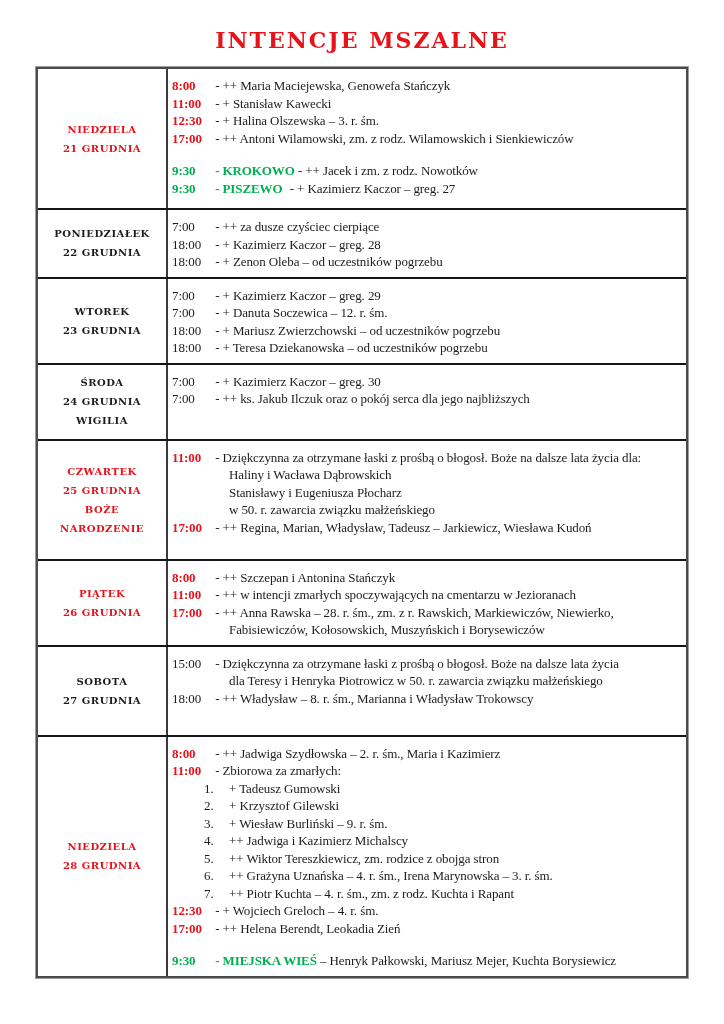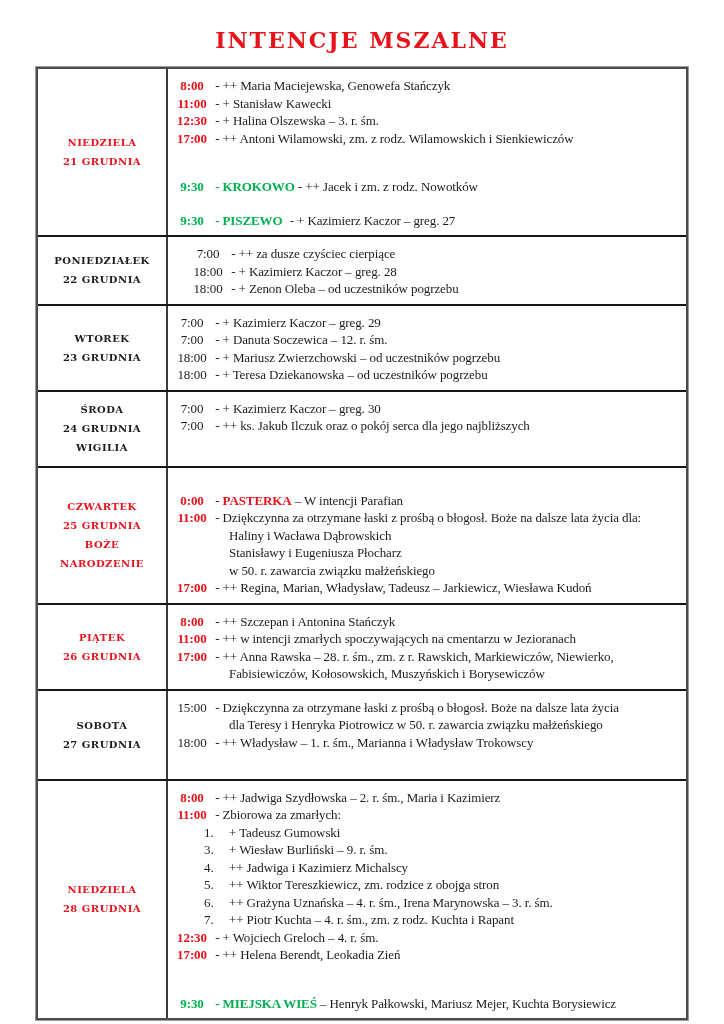--- a/index.html
+++ b/index.html
@@ -18,47 +18,47 @@
     font-family:"DejaVu Serif", serif;font-weight:bold;
     font-size:22px;letter-spacing:2px;color:var(--red);
   }
   .mtable{
     margin:0 36px;border:2px solid #4b4b4b;outline:1px solid #9e9e9e;
     background:#fff;
   }
   .row{display:flex;border-top:2px solid #161616;}
   .row:first-child{border-top:none;}
   .row:nth-child(1){min-height:139px;}
-  .row:nth-child(2){min-height:66px;gap:16px;}
+  .row:nth-child(2){min-height:66px;}
   .row:nth-child(3){min-height:80px;}
   .row:nth-child(4){min-height:74px;}
   .row:nth-child(5){min-height:118px;}
   .row:nth-child(6){min-height:82px;}
   .row:nth-child(7){min-height:88px;}
   .row:nth-child(8){min-height:223px;}
   .day{
     flex:0 0 124px;width:124px;border-right:2px solid #3a3a3a;
     display:flex;flex-direction:column;justify-content:center;align-items:center;
     text-align:center;padding:6px 2px;
     font-family:"DejaVu Serif", serif;font-weight:bold;
     font-size:10px;line-height:19px;letter-spacing:0.5px;color:var(--ink);
   }
   .day.red{color:var(--red);}
   .entries{
     flex:1;padding:8px 4px 6px 4px;
     font-size:13px;line-height:17.5px;letter-spacing:-0.1px;
     overflow:hidden;
   }
   .line{white-space:nowrap;}
-  .time{display:inline-block;width:40px;text-align:center;}
+  .time{display:inline-block;width:40px;text-align:left;}
   .t-red{color:var(--red);font-weight:bold;}
   .t-green{color:var(--green);font-weight:bold;}
   .t-black{color:var(--ink);font-weight:normal;}
   .sep{white-space:pre;}
-  .loc{display:inline-block;margin-top:16px;}
+  .loc{display:inline-block;}
   .cont{padding-left:57px;}
   .num{display:inline-block;width:25px;margin-left:32px;}
   .spacer{height:15px;}
 </style>
 </head>
 <body>
 
 <div class="title">INTENCJE MSZALNE</div>
 <div class="mtable">
     <div class="row">
@@ -111,21 +111,20 @@
       </div>
     </div>
     <div class="row">
       <div class="day red">
         <span>CZWARTEK</span>
         <span>25 GRUDNIA</span>
         <span>BOŻE</span>
         <span>NARODZENIE</span>
       </div>
       <div class="entries">
-        <div class="line"><span class="time t-red">0:00</span><span class="sep"> - </span><span class="loc t-red">PASTERKA</span><span class="sep"> – </span><span class="txt">W intencji Parafian</span></div>
         <div class="line"><span class="time t-red">11:00</span><span class="sep"> - </span><span class="txt">Dziękczynna za otrzymane łaski z prośbą o błogosł. Boże na dalsze lata życia dla:</span></div>
         <div class="line cont">Haliny i Wacława Dąbrowskich</div>
         <div class="line cont">Stanisławy i Eugeniusza Płocharz</div>
         <div class="line cont">w 50. r. zawarcia związku małżeńskiego</div>
         <div class="line"><span class="time t-red">17:00</span><span class="sep"> - </span><span class="txt">++ Regina, Marian, Władysław, Tadeusz – Jarkiewicz, Wiesława Kudoń</span></div>
       </div>
     </div>
     <div class="row">
       <div class="day red">
         <span>PIĄTEK</span>
@@ -139,32 +138,33 @@
       </div>
     </div>
     <div class="row">
       <div class="day black">
         <span>SOBOTA</span>
         <span>27 GRUDNIA</span>
       </div>
       <div class="entries">
         <div class="line"><span class="time t-black">15:00</span><span class="sep"> - </span><span class="txt">Dziękczynna za otrzymane łaski z prośbą o błogosł. Boże na dalsze lata życia</span></div>
         <div class="line cont">dla Teresy i Henryka Piotrowicz w 50. r. zawarcia związku małżeńskiego</div>
-        <div class="line"><span class="time t-black">18:00</span><span class="sep"> - </span><span class="txt">++ Władysław – 1. r. śm., Marianna i Władysław Trokowscy</span></div>
+        <div class="line"><span class="time t-black">18:00</span><span class="sep"> - </span><span class="txt">++ Władysław – 8. r. śm., Marianna i Władysław Trokowscy</span></div>
       </div>
     </div>
     <div class="row">
       <div class="day red">
         <span>NIEDZIELA</span>
         <span>28 GRUDNIA</span>
       </div>
       <div class="entries">
         <div class="line"><span class="time t-red">8:00</span><span class="sep"> - </span><span class="txt">++ Jadwiga Szydłowska – 2. r. śm., Maria i Kazimierz</span></div>
         <div class="line"><span class="time t-red">11:00</span><span class="sep"> - </span><span class="txt">Zbiorowa za zmarłych:</span></div>
         <div class="line"><span class="num">1.</span><span class="txt">+ Tadeusz Gumowski</span></div>
+        <div class="line"><span class="num">2.</span><span class="txt">+ Krzysztof Gilewski</span></div>
         <div class="line"><span class="num">3.</span><span class="txt">+ Wiesław Burliński – 9. r. śm.</span></div>
         <div class="line"><span class="num">4.</span><span class="txt">++ Jadwiga i Kazimierz Michalscy</span></div>
         <div class="line"><span class="num">5.</span><span class="txt">++ Wiktor Tereszkiewicz, zm. rodzice z obojga stron</span></div>
         <div class="line"><span class="num">6.</span><span class="txt">++ Grażyna Uznańska – 4. r. śm., Irena Marynowska – 3. r. śm.</span></div>
         <div class="line"><span class="num">7.</span><span class="txt">++ Piotr Kuchta – 4. r. śm., zm. z rodz. Kuchta i Rapant</span></div>
         <div class="line"><span class="time t-red">12:30</span><span class="sep"> - </span><span class="txt">+ Wojciech Greloch – 4. r. śm.</span></div>
         <div class="line"><span class="time t-red">17:00</span><span class="sep"> - </span><span class="txt">++ Helena Berendt, Leokadia Zień</span></div>
         <div class="spacer"></div>
         <div class="line"><span class="time t-green">9:30</span><span class="sep t-green"> - </span><span class="loc t-green">MIEJSKA WIEŚ</span><span class="sep"> – </span><span class="txt">Henryk Pałkowski, Mariusz Mejer, Kuchta Borysiewicz</span></div>
       </div>

